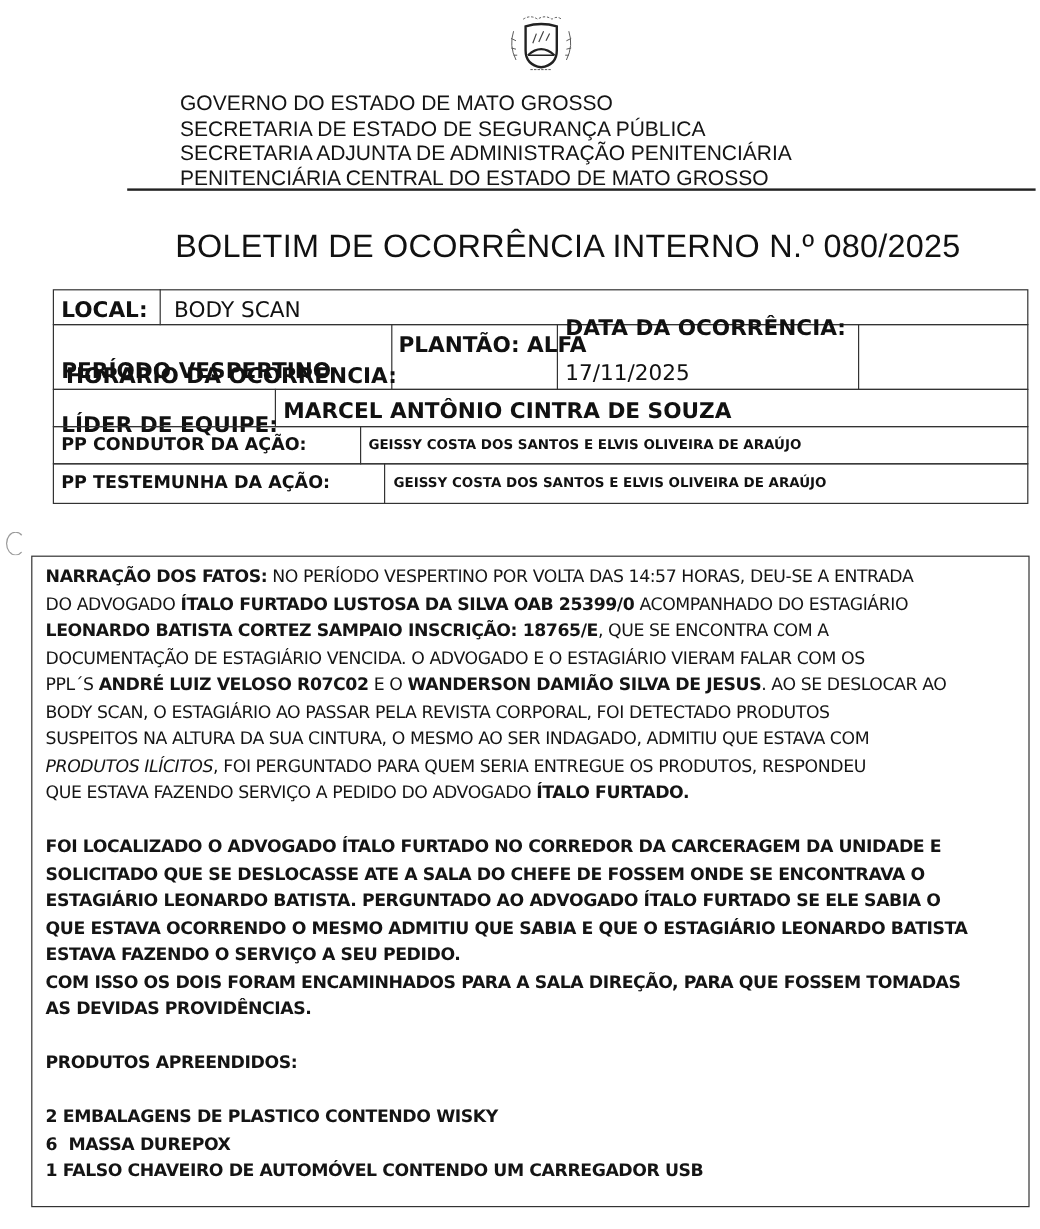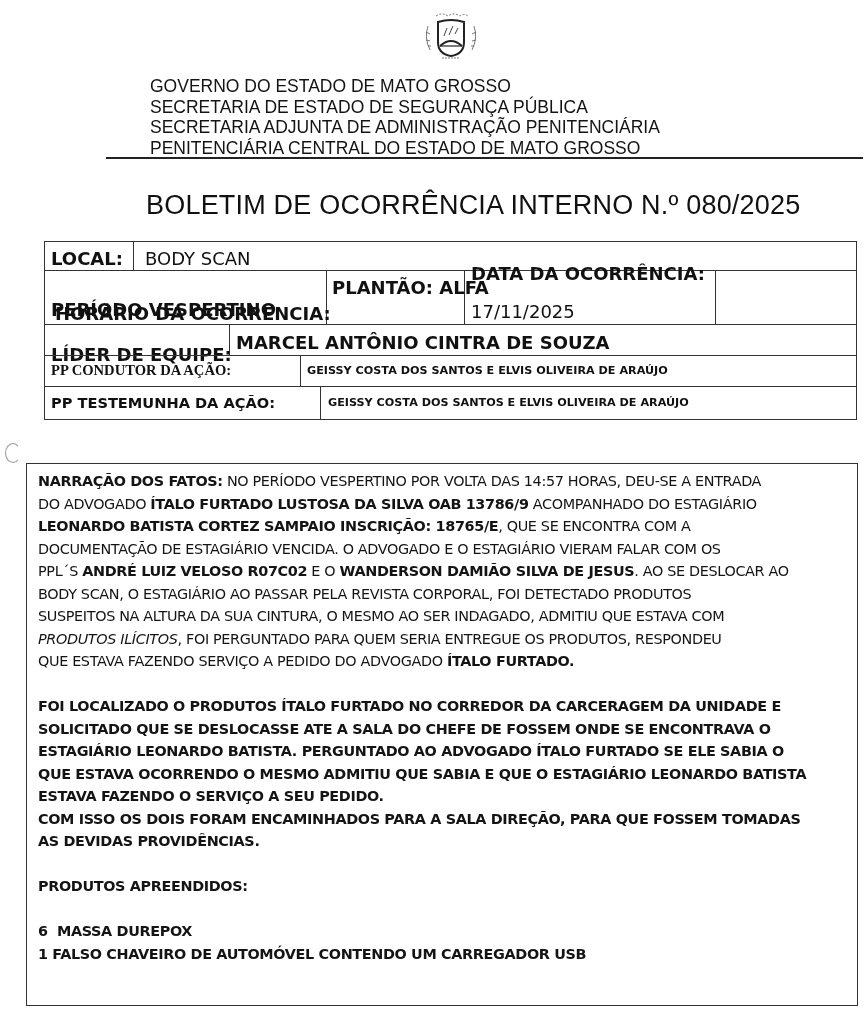--- a/index.html
+++ b/index.html
@@ -101,48 +101,49 @@
   <div class="t cell-text" style="left:471px; top:301px;text-align:right;">17/11/2025</div>
   <div class="t cell-text" style="left:722px; top:290px;"></div>
 
   <div class="box" style="left:44px; top:324px; width:813px; height:32px;"></div>
   <div class="vline" style="left:229px; top:324px; height:32px;"></div>
   <div class="t cell-text b" style="left:51px; top:344px;text-align:right;">LÍDER DE EQUIPE:</div>
   <div class="t cell-text b" style="left:236px; top:332px;">MARCEL ANTÔNIO CINTRA DE SOUZA</div>
 
   <div class="box" style="left:44px; top:355px; width:813px; height:32px;"></div>
   <div class="vline" style="left:300px; top:355px; height:32px;"></div>
-  <div class="t cell-text b" style="left:51px; top:362px; font-size:14.6px;font-family:Liberation Serif, serif;">PP CONDUTOR DA AÇÃO:</div>
+  <div class="t cell-text b" style="left:51px; top:362px; font-size:14.6px;">PP CONDUTOR DA AÇÃO:</div>
   <div class="t b" style="left:307px; top:364px; font-size:11.2px;">GEISSY COSTA DOS SANTOS E ELVIS OLIVEIRA DE ARAÚJO</div>
 
   <div class="box" style="left:44px; top:386px; width:813px; height:34px;"></div>
   <div class="vline" style="left:320px; top:386px; height:34px;"></div>
   <div class="t cell-text b" style="left:51px; top:394px; font-size:14.6px;text-align:center;">PP TESTEMUNHA DA AÇÃO:</div>
   <div class="t b" style="left:328px; top:396px; font-size:11.2px;">GEISSY COSTA DOS SANTOS E ELVIS OLIVEIRA DE ARAÚJO</div>
 </div>
 
 <div class="scan-mark"></div>
 
 <div class="narr-box"></div>
 <div class="narr">
   <span class="line"><b>NARRAÇÃO DOS FATOS:</b><span> NO PERÍODO VESPERTINO POR VOLTA DAS 14:57 HORAS, DEU-SE A ENTRADA</span></span>
-  <span class="line"><span>DO ADVOGADO </span><b>ÍTALO FURTADO LUSTOSA DA SILVA OAB 13786/9</b><span> ACOMPANHADO DO ESTAGIÁRIO</span></span>
+  <span class="line"><span>DO ADVOGADO </span><b>ÍTALO FURTADO LUSTOSA DA SILVA OAB 25399/0</b><span> ACOMPANHADO DO ESTAGIÁRIO</span></span>
   <span class="line"><b>LEONARDO BATISTA CORTEZ SAMPAIO INSCRIÇÃO: 18765/E</b><span>, QUE SE ENCONTRA COM A</span></span>
   <span class="line">DOCUMENTAÇÃO DE ESTAGIÁRIO VENCIDA. O ADVOGADO E O ESTAGIÁRIO VIERAM FALAR COM OS</span>
   <span class="line"><span>PPL´S </span><b>ANDRÉ LUIZ VELOSO R07C02</b><span> E O </span><b>WANDERSON DAMIÃO SILVA DE JESUS</b><span>. AO SE DESLOCAR AO</span></span>
   <span class="line">BODY SCAN, O ESTAGIÁRIO AO PASSAR PELA REVISTA CORPORAL, FOI DETECTADO PRODUTOS</span>
   <span class="line">SUSPEITOS NA ALTURA DA SUA CINTURA, O MESMO AO SER INDAGADO, ADMITIU QUE ESTAVA COM</span>
   <span class="line"><i>PRODUTOS ILÍCITOS</i><span>, FOI PERGUNTADO  PARA QUEM SERIA ENTREGUE OS PRODUTOS, RESPONDEU</span></span>
   <span class="line"><span>QUE ESTAVA FAZENDO SERVIÇO A PEDIDO DO ADVOGADO </span><b>ÍTALO FURTADO.</b></span>
   <span class="line blank"></span>
-  <span class="line para2">FOI LOCALIZADO O PRODUTOS ÍTALO FURTADO NO CORREDOR DA CARCERAGEM DA UNIDADE E</span>
+  <span class="line para2">FOI LOCALIZADO O ADVOGADO ÍTALO FURTADO NO CORREDOR DA CARCERAGEM DA UNIDADE E</span>
   <span class="line para2">SOLICITADO QUE SE DESLOCASSE ATE A SALA DO CHEFE DE FOSSEM ONDE SE ENCONTRAVA O</span>
   <span class="line para2">ESTAGIÁRIO LEONARDO BATISTA. PERGUNTADO AO ADVOGADO ÍTALO FURTADO SE ELE SABIA O</span>
   <span class="line para2">QUE ESTAVA OCORRENDO O MESMO ADMITIU QUE SABIA E QUE O ESTAGIÁRIO LEONARDO BATISTA</span>
   <span class="line para2">ESTAVA FAZENDO O SERVIÇO A SEU PEDIDO.</span>
   <span class="line para2">COM ISSO OS DOIS FORAM ENCAMINHADOS PARA A SALA DIREÇÃO, PARA QUE FOSSEM TOMADAS</span>
   <span class="line para2">AS DEVIDAS PROVIDÊNCIAS.</span>
   <span class="line blank"></span>
   <span class="line para2">PRODUTOS APREENDIDOS:</span>
   <span class="line blank"></span>
+  <span class="line para2">2 EMBALAGENS DE PLASTICO CONTENDO WISKY</span>
   <span class="line para2" style="white-space:pre;">6  MASSA DUREPOX</span>
   <span class="line para2">1 FALSO CHAVEIRO DE AUTOMÓVEL CONTENDO UM CARREGADOR USB</span>
 </div>
 
 </body></html>

